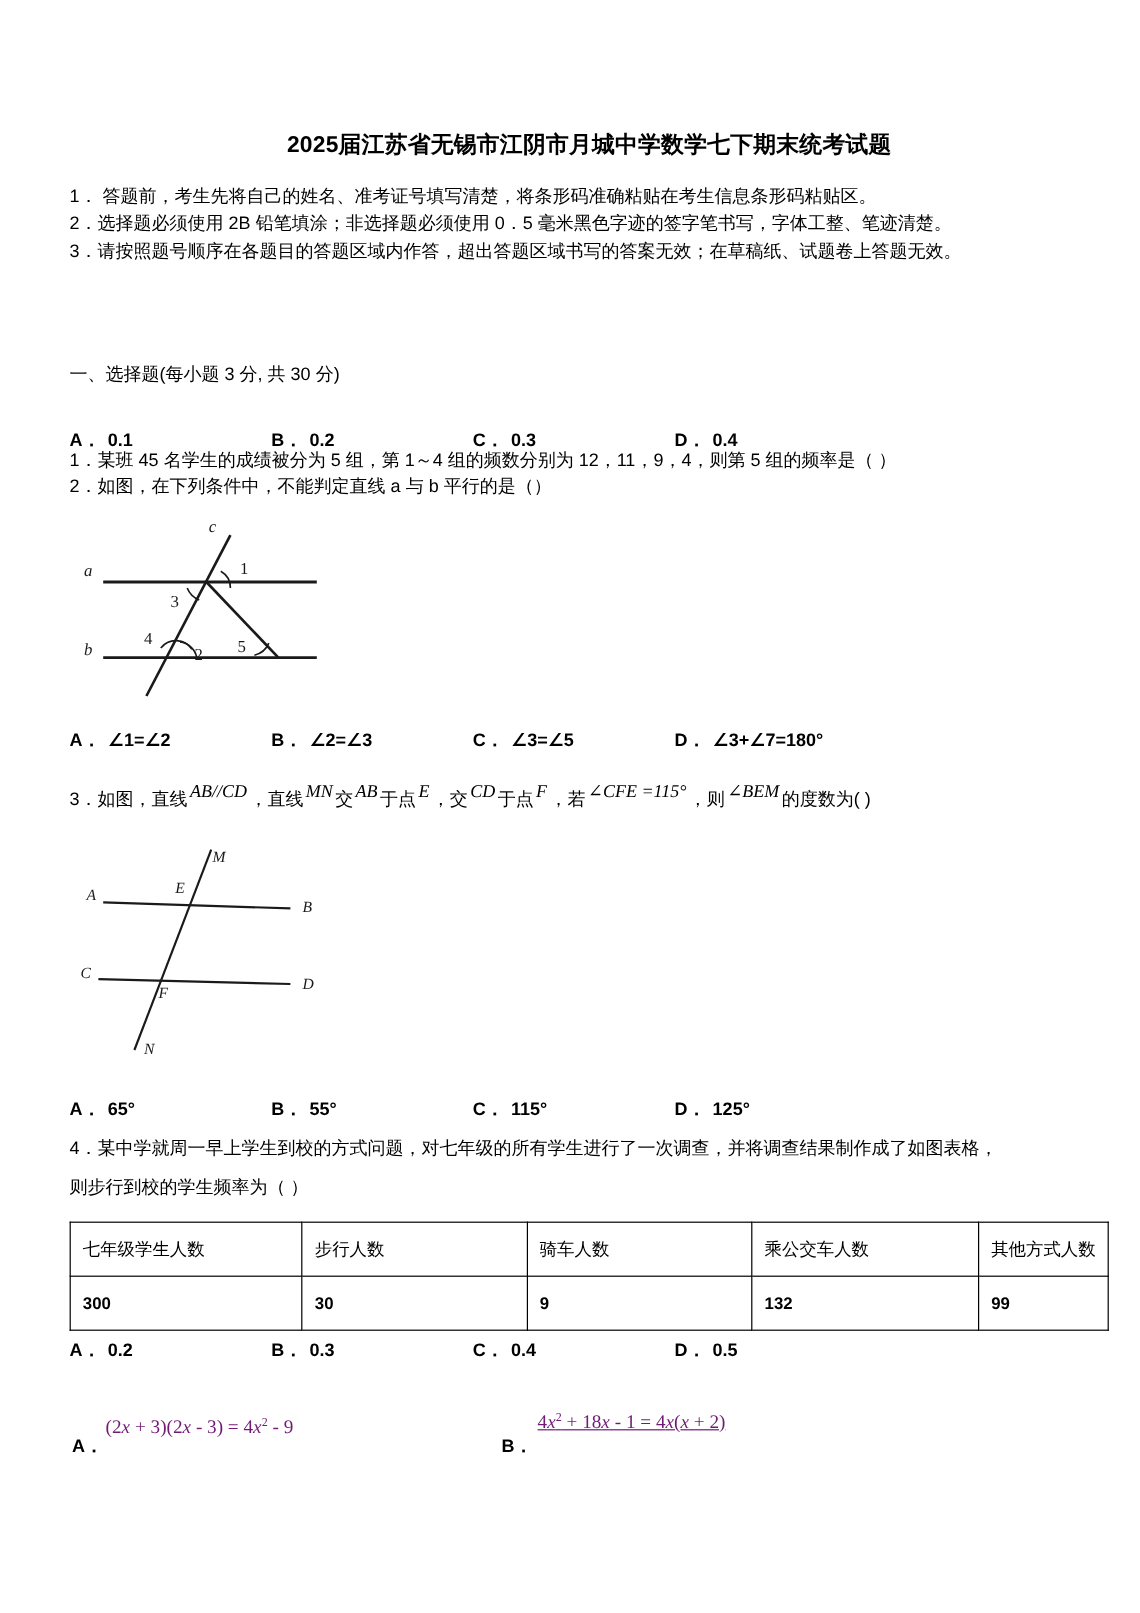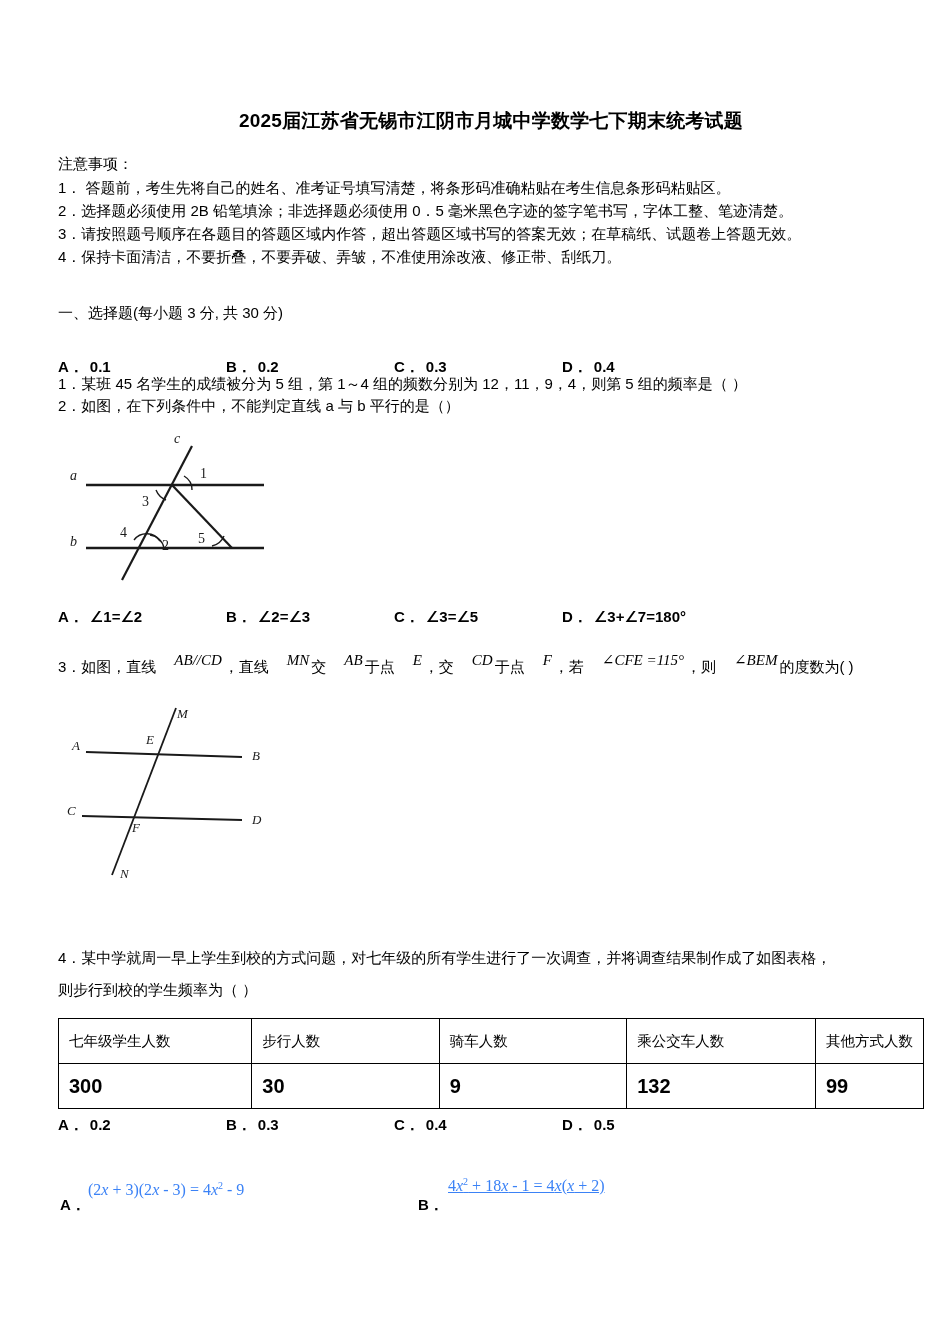--- a/index.html
+++ b/index.html
@@ -80,69 +80,66 @@
   .opt-b { left: 168px; }
   .opt-c { left: 336px; }
   .opt-d { left: 504px; }
   .sup-math {
     font-family: "Liberation Serif", "DejaVu Serif", serif;
     font-style: italic;
     font-size: 15px;
     position: relative;
     top: -7px;
     padding: 0 2px;
-    margin-left: 16px;
   }
   .fig {
     position: absolute;
   }
   table.survey {
     position: absolute;
     left: 42px;
     top: 1018px;
     width: 866px;
     border-collapse: collapse;
     font-size: 14px;
   }
   table.survey td {
     border: 1.5px solid #000000;
     height: 36px;
     padding: 4px 10px;
     vertical-align: middle;
     white-space: nowrap;
   }
   table.survey td.head { font-weight: normal; font-size: 14.5px; }
-  table.survey td.val { font-weight: bold; font-size: 20px; }
+  table.survey td.val { font-weight: bold; font-size: 14px; }
   .formula {
     font-family: "Liberation Serif", "DejaVu Serif", serif;
     font-size: 16px;
-    color: #3b82f6;
+    color: #701a75;
     white-space: nowrap;
   }
   .formula i { font-style: italic; }
   .formula sup { font-size: 10px; }
   .opt-label-low {
     position: absolute;
     font-size: 15px;
     font-weight: bold;
   }
 </style>
 </head>
 <body>
 
 <div class="page">
 
   <div class="doc-title">2025届江苏省无锡市江阴市月城中学数学七下期末统考试题</div>
 
   <div class="notice-block">
-    <div class="notice-head">注意事项：</div>
     <div class="notice-item">1． 答题前，考生先将自己的姓名、准考证号填写清楚，将条形码准确粘贴在考生信息条形码粘贴区。</div>
     <div class="notice-item">2．选择题必须使用 2B 铅笔填涂；非选择题必须使用 0．5 毫米黑色字迹的签字笔书写，字体工整、笔迹清楚。</div>
     <div class="notice-item">3．请按照题号顺序在各题目的答题区域内作答，超出答题区域书写的答案无效；在草稿纸、试题卷上答题无效。</div>
-    <div class="notice-item">4．保持卡面清洁，不要折叠，不要弄破、弄皱，不准使用涂改液、修正带、刮纸刀。</div>
   </div>
 
   <div class="section-head">一、选择题(每小题 3 分, 共 30 分)</div>
 
   <div class="q-stem" style="top:328px;margin-top:44px;">
     <span>1．</span><span>某班 45 名学生的成绩被分为 5 组，第 1～4 组的频数分别为 12，11，9，4，则第 5 组的频率是（    ）</span>
   </div>
   <div class="opts" style="top:358px;">
     <span class="opt opt-a"><span>A．</span><span class="val">0.1</span></span>
     <span class="opt opt-b"><span>B．</span><span class="val">0.2</span></span>
@@ -206,20 +203,26 @@
       <text x="188" y="60" font-family="Liberation Serif, serif" font-style="italic" font-size="13" fill="#1a1a1a">B</text>
       <text x="3" y="115" font-family="Liberation Serif, serif" font-style="italic" font-size="13" fill="#1a1a1a">C</text>
       <text x="188" y="124" font-family="Liberation Serif, serif" font-style="italic" font-size="13" fill="#1a1a1a">D</text>
       <text x="82" y="44" font-family="Liberation Serif, serif" font-style="italic" font-size="13" fill="#1a1a1a">E</text>
       <text x="68" y="132" font-family="Liberation Serif, serif" font-style="italic" font-size="13" fill="#1a1a1a">F</text>
       <text x="113" y="18" font-family="Liberation Serif, serif" font-style="italic" font-size="13" fill="#1a1a1a">M</text>
       <text x="56" y="178" font-family="Liberation Serif, serif" font-style="italic" font-size="13" fill="#1a1a1a">N</text>
     </svg>
   </div>
 
+  <div class="opts" style="top:915px;">
+    <span class="opt opt-a"><span>A．</span><span class="val">65°</span></span>
+    <span class="opt opt-b"><span>B．</span><span class="val">55°</span></span>
+    <span class="opt opt-c"><span>C．</span><span class="val">115°</span></span>
+    <span class="opt opt-d"><span>D．</span><span class="val">125°</span></span>
+  </div>
 
   <div class="q-stem" style="top:946px; width:895px;">
     <span>4．</span><span>某中学就周一早上学生到校的方式问题，对七年级的所有学生进行了一次调查，并将调查结果制作成了如图表格，</span>
   </div>
   <div class="q-stem" style="top:978px;">则步行到校的学生频率为（      ）</div>
 
   <table class="survey">
     <tbody>
         <tr>
       <td class="head" style="width:176px;">七年级学生人数</td>

